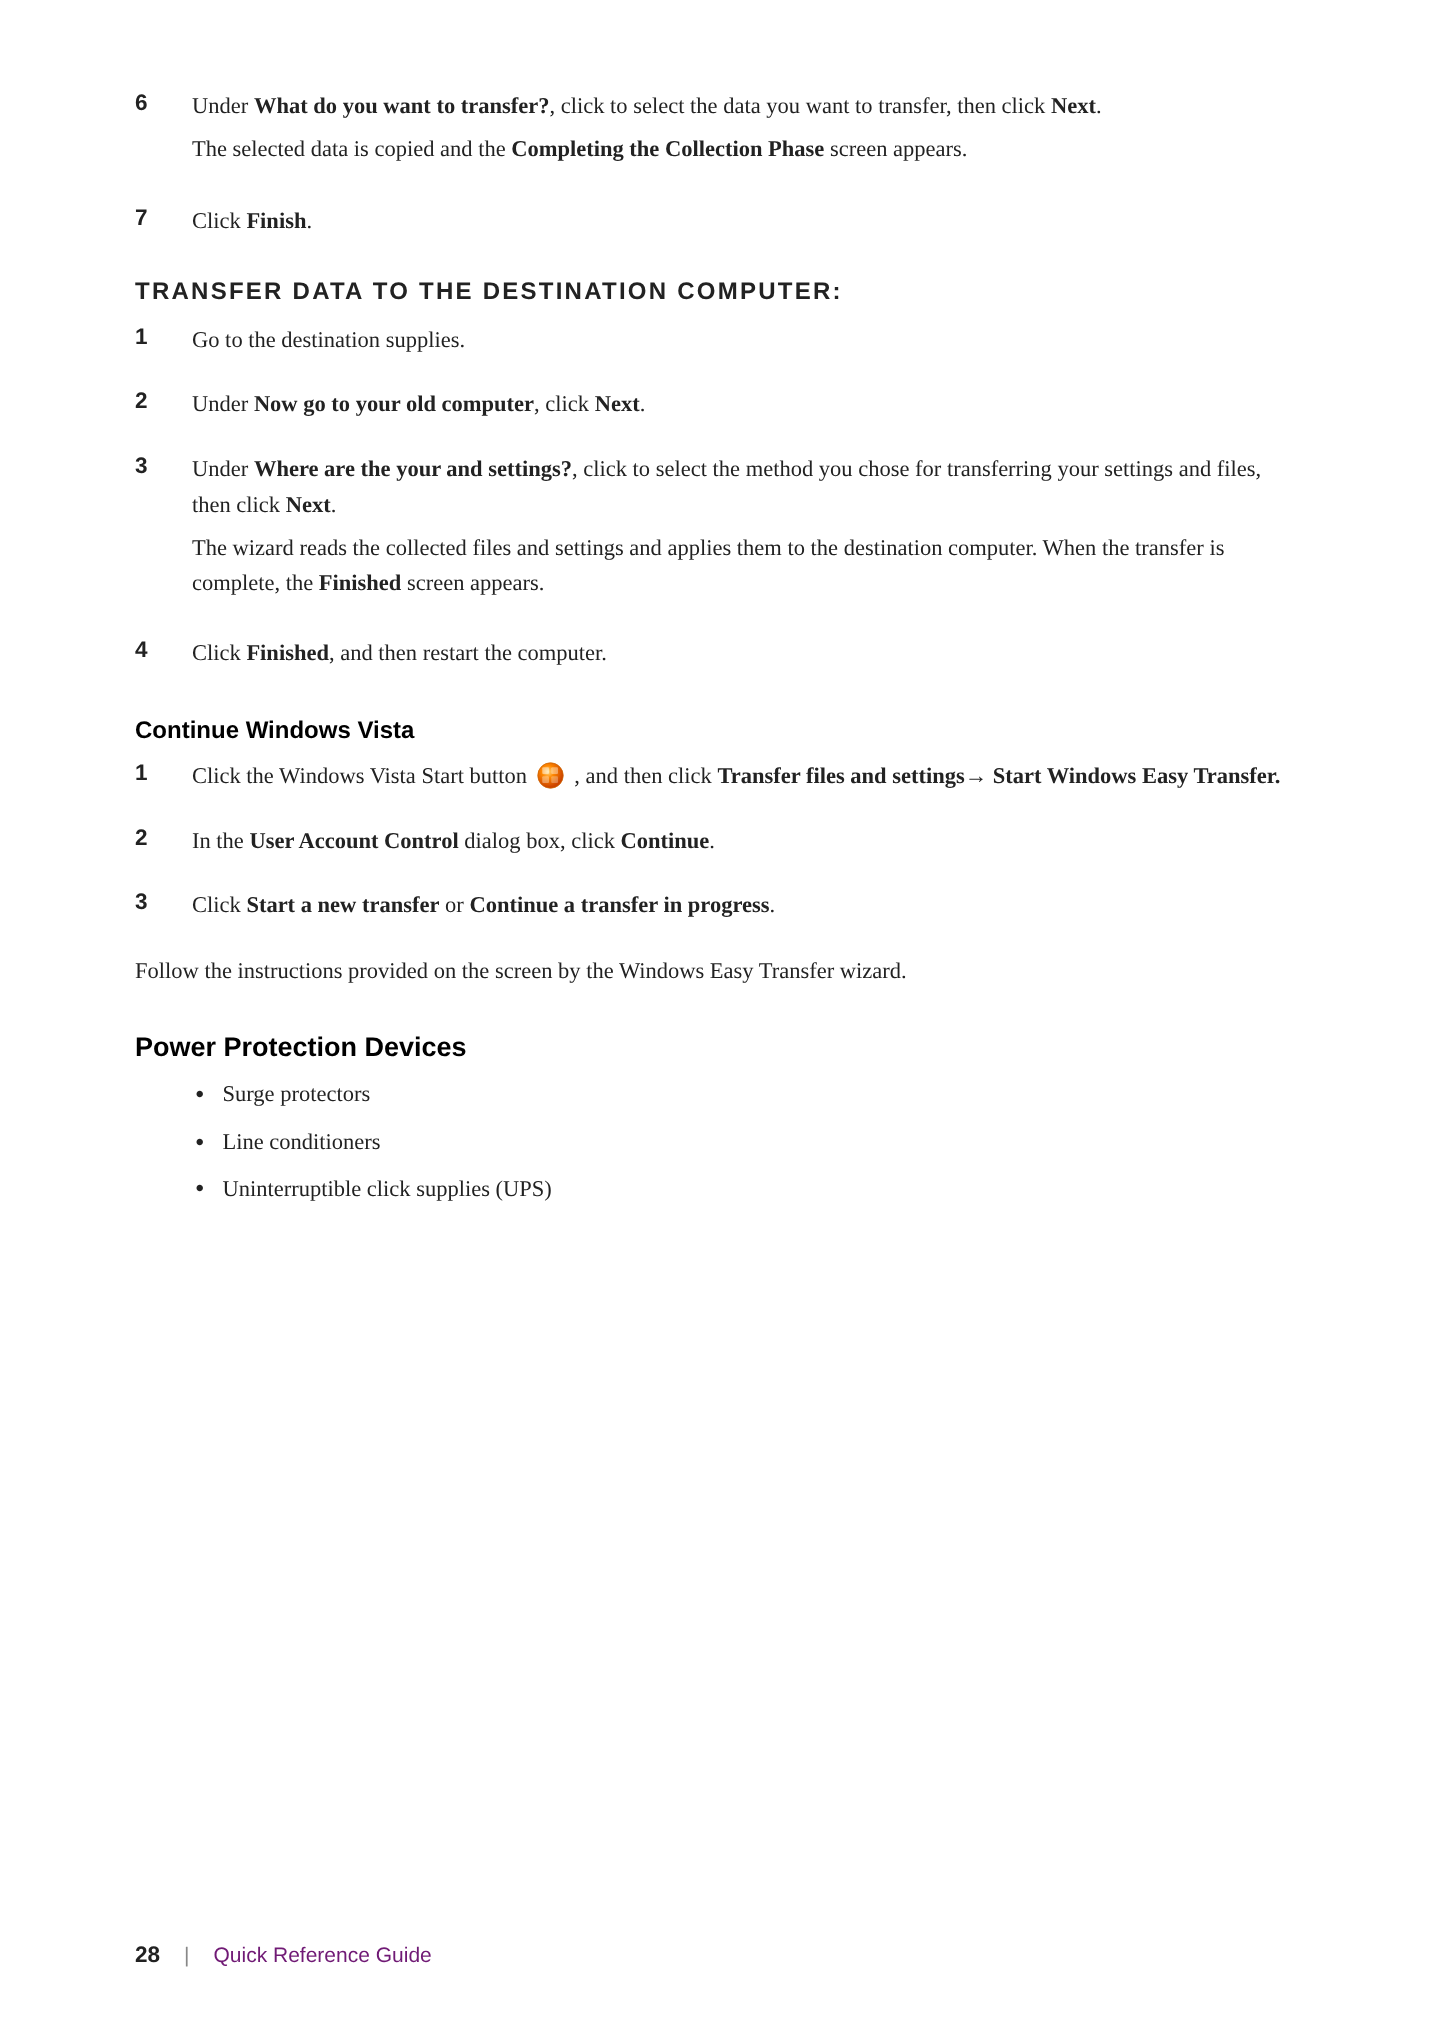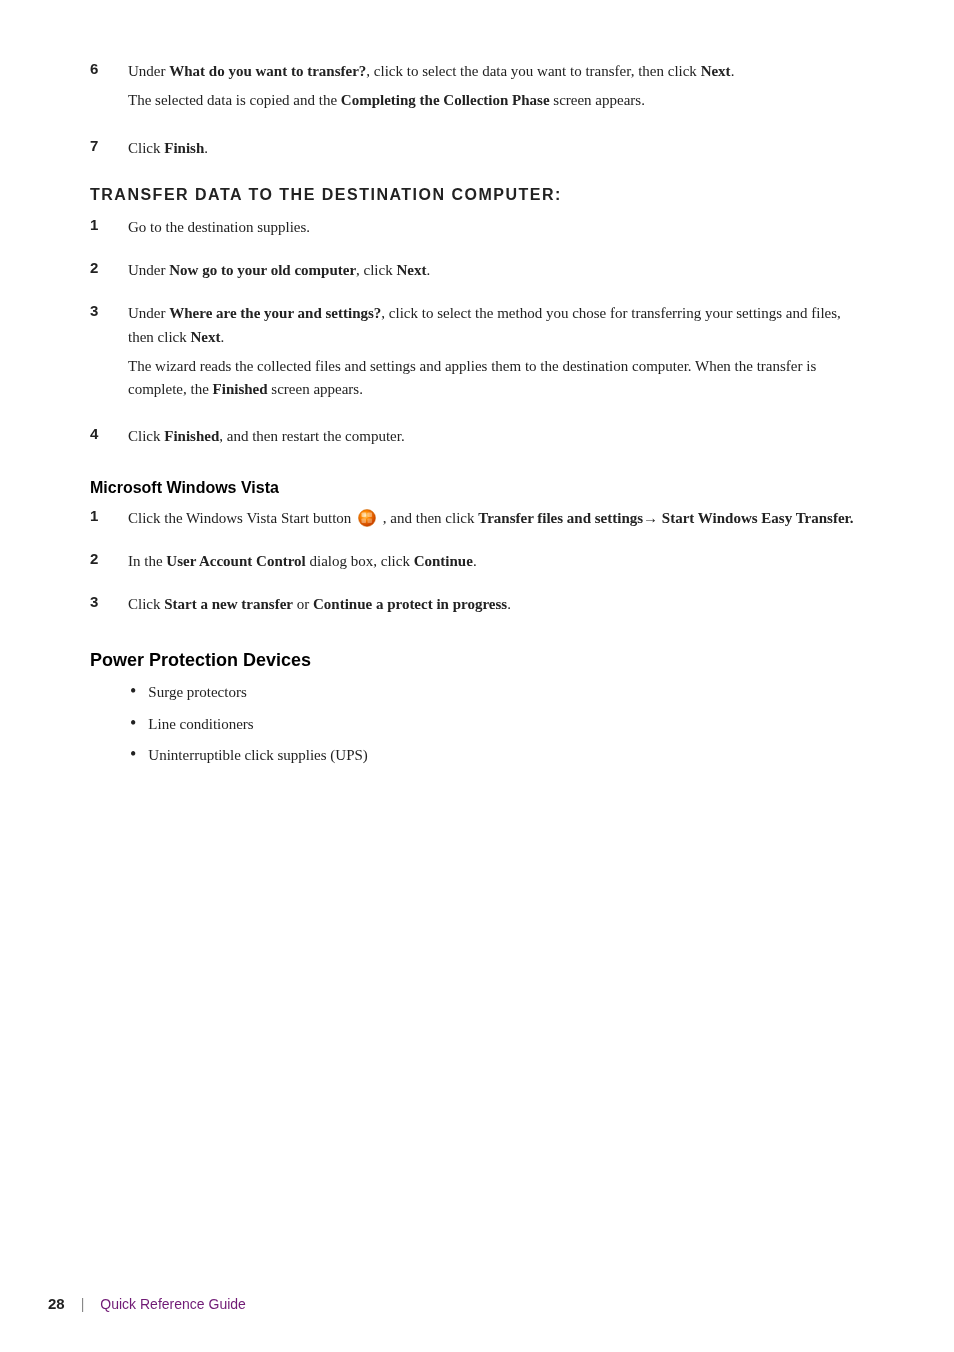--- a/index.html
+++ b/index.html
@@ -102,22 +102,22 @@
       font-size: 18px;
       line-height: 1.2;
     }
 
     .footer {
       position: absolute;
       bottom: 40px;
       left: 0;
       right: 12px;
       display: flex;
-      align-items: flex-end;
-      padding: 0 48px;
+      align-items: flex-start;
+      padding: 0 90px;
       font-family: Arial, sans-serif;
       font-size: 14px;
       color: #222;
     }
 
     .footer-page-num {
       font-weight: bold;
       font-size: 15px;
       margin-right: 16px;
     }
@@ -181,21 +181,21 @@
     </div>
   </div>
 
   <div class="step-block">
     <div class="step-number">4</div>
     <div class="step-content">
       <p>Click <strong>Finished</strong>, and then restart the computer.</p>
     </div>
   </div>
 
-  <div class="section-title">Microsoft Windows Vista</div>
+  <div class="section-title">Continue Windows Vista</div>
 
   <div class="step-block">
     <div class="step-number">1</div>
     <div class="step-content">
       <p>
         Click the Windows Vista Start button
         
         <span style="display:inline-block; width:18px; height:18px; vertical-align:middle; margin:0 3px; position:relative; top:-1px;">
           <svg width="18" height="18" viewBox="0 0 18 18" xmlns="http://www.w3.org/2000/svg">
 
@@ -222,24 +222,27 @@
   <div class="step-block">
     <div class="step-number">2</div>
     <div class="step-content">
       <p>In the <strong>User Account Control</strong> dialog box, click <strong>Continue</strong>.</p>
     </div>
   </div>
 
   <div class="step-block">
     <div class="step-number">3</div>
     <div class="step-content">
-      <p>Click <strong>Start a new transfer</strong> or <strong>Continue a protect in progress</strong>.</p>
-    </div>
-  </div>
-
+      <p>Click <strong>Start a new transfer</strong> or <strong>Continue a transfer in progress</strong>.</p>
+    </div>
+  </div>
+
+  <p class="paragraph">
+    Follow the instructions provided on the screen by the Windows Easy Transfer wizard.
+  </p>
 
   <div class="section-title-large">Power Protection Devices</div>
 
 
   <ul class="bullet-list">
     <li>
       <span class="bullet-dot">•</span>
       <span>Surge protectors</span>
     </li>
     <li>

